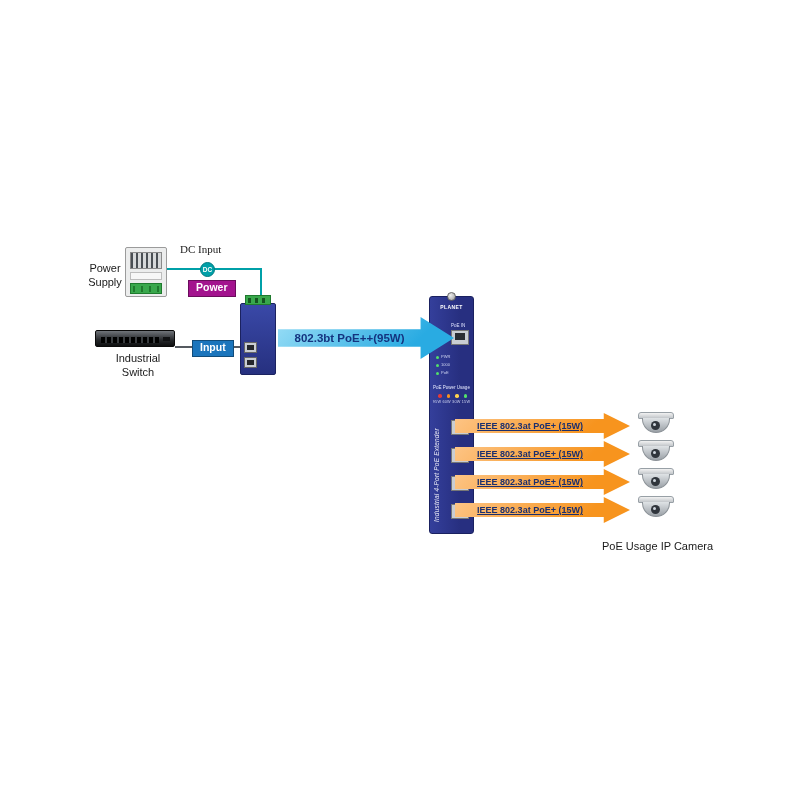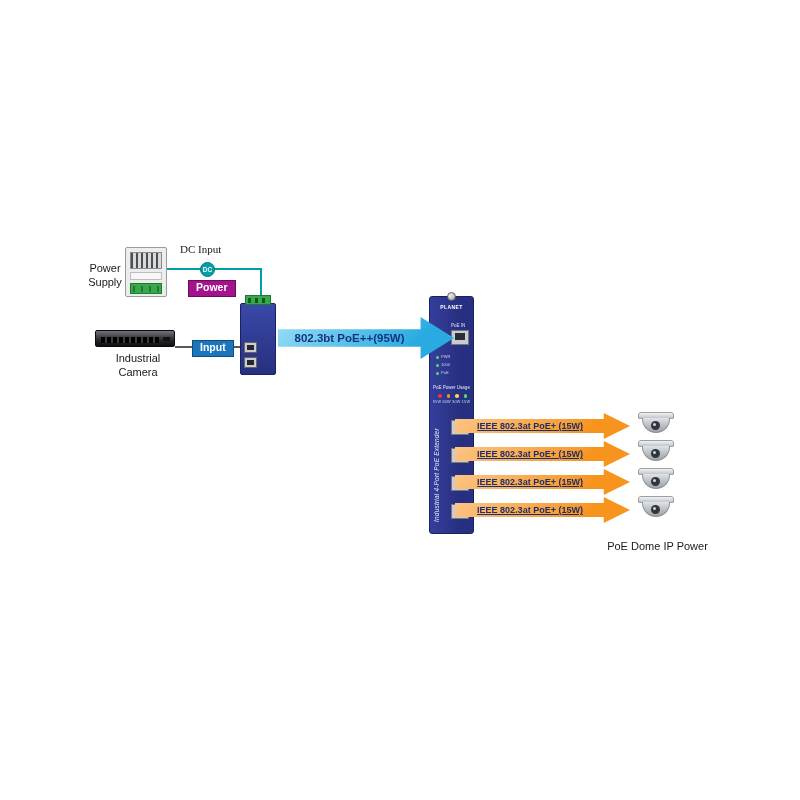--- a/index.html
+++ b/index.html
@@ -137,21 +137,21 @@
   </div>
   <div class="abs lbl lbl-psu">Power
 Supply</div>
 
   <div class="abs lbl lbl-dcin">DC Input</div>
   <div class="abs dc-circle">DC</div>
   <div class="badge badge-power">Power</div>
 
   <div class="abs switch"></div>
   <div class="abs lbl lbl-switch">Industrial
-Camera</div>
+Switch</div>
   <div class="badge badge-data">Input</div>
 
   <div class="abs injector">
     <div class="inj-term"></div>
     <div class="inj-port p1"></div>
     <div class="inj-port p2"></div>
   </div>
 
   <div class="abs extender">
     <div class="ext-screw"></div>
@@ -225,15 +225,15 @@
     <div class="cam-top"></div>
     <div class="cam-dome"></div>
     <div class="cam-lens"></div>
   </div>
   <div class="camera" style="top:496px">
     <div class="cam-top"></div>
     <div class="cam-dome"></div>
     <div class="cam-lens"></div>
   </div>
 
-  <div class="abs lbl lbl-camera">PoE Dome IP Power</div>
+  <div class="abs lbl lbl-camera">PoE Usage IP Camera</div>
 
 </div>
 
 </body></html>

